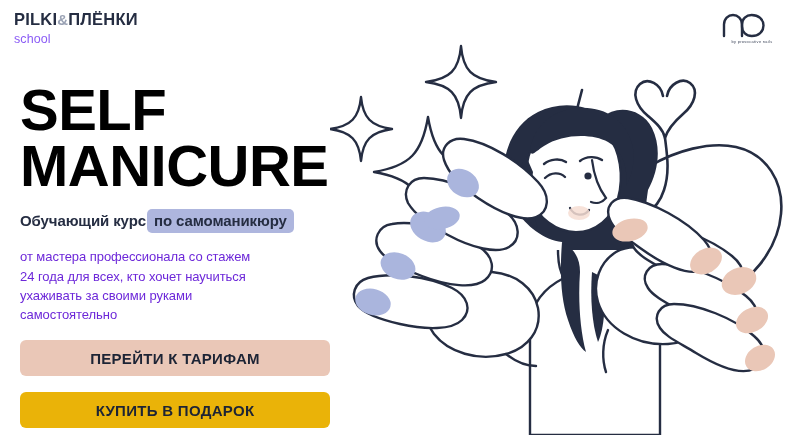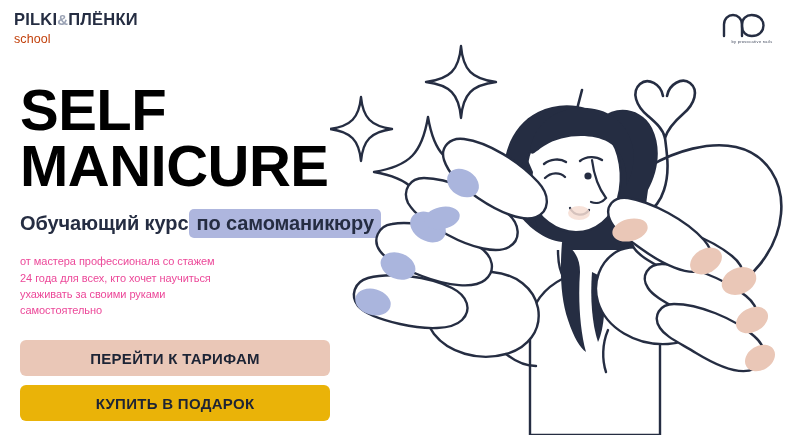--- a/index.html
+++ b/index.html
@@ -38,21 +38,21 @@
   #brand .brand-amp {
     color: #9aa2b4;
     font-weight: 700;
     font-size: 15px;
   }
   #brand .brand-sub {
     display: block;
     margin-top: 5px;
     font-size: 12.5px;
     font-weight: 400;
-    color: #c2410c;
+    color: #8b5cf6;
     letter-spacing: 0.1px;
   }
 
   
   #partner {
     position: absolute;
     right: 22px;
     top: 12px;
     width: 76px;
     text-align: center;
@@ -82,52 +82,52 @@
     margin: 0;
     font-size: 58px;
     line-height: 0.96;
     font-weight: 700;
     letter-spacing: -0.5px;
     color: #000000;
     white-space: pre-line;
   }
   #subhead {
     margin: 19px 0 0 0;
-    font-size: 20px;
+    font-size: 15px;
     font-weight: 700;
     color: #252d42;
     letter-spacing: -0.1px;
     white-space: nowrap;
   }
   #subhead .hl {
     background: #aeb6de;
     border-radius: 5px;
     padding: 3px 7px 4px 7px;
     margin-left: 1px;
     color: #252d42;
   }
   #lede {
     margin: 18px 0 0 0;
-    font-size: 11px;
+    font-size: 13px;
     line-height: 1.48;
-    color: #ec4899;
+    color: #6d28d9;
     font-weight: 400;
     letter-spacing: -0.05px;
     white-space: pre-line;
   }
 
   
   #cta {
     position: absolute;
     left: 20px;
     top: 340px;
     width: 310px;
     display: flex;
     flex-direction: column;
-    gap: 9px;
+    gap: 16px;
   }
   .cta-btn {
     display: block;
     width: 100%;
     box-sizing: border-box;
     border: none;
     border-radius: 6px;
     height: 36px;
     font-family: "Liberation Sans", sans-serif;
     font-size: 15px;

